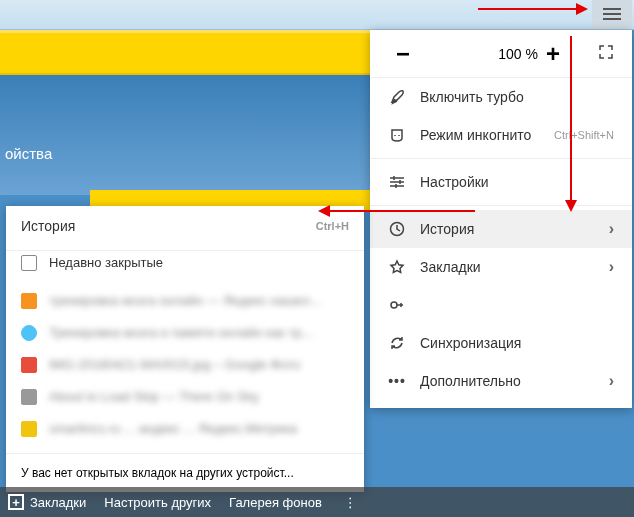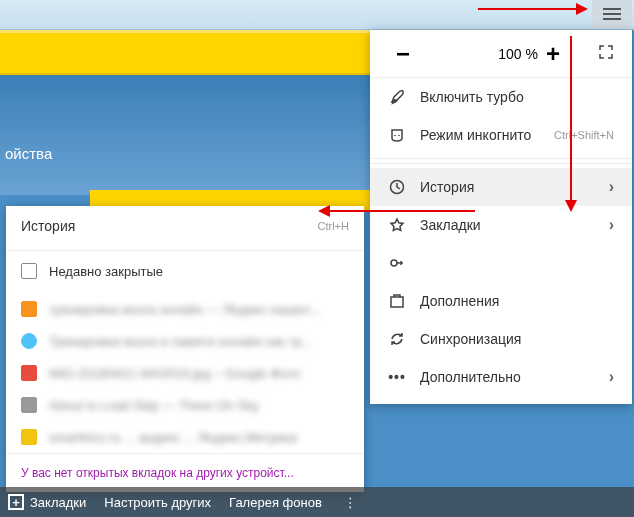--- a/index.html
+++ b/index.html
@@ -26,30 +26,30 @@
 .menu-item.highlighted { background: #f0f0f0; }
 .menu-item .mi-icon { width: 18px; height: 18px; margin-right: 14px; display: flex; align-items: center; justify-content: center; }
 .menu-item .mi-label { flex: 1; }
 .menu-item .mi-shortcut { font-size: 11px; color: #999; }
 .menu-item .mi-chevron { font-size: 16px; color: #666; font-weight: bold; margin-left: 4px; }
 .menu-sep { height: 1px; background: #eee; margin: 4px 0; }
 
 .submenu { position: absolute; top: 206px; left: 6px; width: 358px; background: #fff; box-shadow: 0 2px 10px rgba(0,0,0,0.3); }
 .sub-header { height: 40px; display: flex; align-items: center; padding: 0 15px; font-size: 14px; }
 .sub-header .sh-label { flex: 1; color: #333; }
-.sub-header .sh-shortcut { font-size: 11px; color: #999; }
-.sub-item { height: 32px; display: flex; align-items: center; padding: 0 15px; font-size: 13px; color: #333; cursor: pointer; }
+.sub-header .sh-shortcut { font-size: 11px; color: #999; font-weight: bold; }
+.sub-item { height: 32px; display: flex; padding: 0 15px; font-size: 13px; color: #333; cursor: pointer; }
 .sub-item .si-icon { width: 16px; height: 16px; margin-right: 12px; border: 1px solid #888; border-radius: 2px; }
 .sub-item .si-icon.orange { background: #f7931e; border-color: #f7931e; }
 .sub-item .si-icon.blue { background: #4fc3f7; border-color: #4fc3f7; border-radius: 50%; }
 .sub-item .si-icon.red { background: #e74c3c; border-color: #e74c3c; }
 .sub-item .si-icon.gray { background: #999; border-color: #999; }
 .sub-item .si-icon.yellow { background: #f1c40f; border-color: #f1c40f; }
 .sub-item .blur-text { filter: blur(3px); color: #888; white-space: nowrap; overflow: hidden; }
-.sub-footer { padding: 12px 15px; font-size: 12px; color: #a21caf; border-top: 1px solid #eee; }
+.sub-footer { padding: 12px 15px; font-size: 12px; color: #000000; border-top: 1px solid #eee; }
 
 .bottom-bar { position: absolute; bottom: 0; left: 0; right: 0; height: 30px; background: rgba(60,60,60,0.7); display: flex; align-items: center; padding: 0 8px; gap: 18px; color: #fff; font-size: 13px; }
 .bottom-bar .bb-item { display: flex; align-items: center; gap: 6px; cursor: pointer; }
 .plus-box { width: 16px; height: 16px; border: 2px solid #fff; display: flex; align-items: center; justify-content: center; font-size: 13px; line-height: 1; font-weight: bold; }
 
 
 .arrow { position: absolute; pointer-events: none; }
 .arrow-top { top: 8px; left: 478px; width: 108px; height: 2px; background: #e30000; }
 .arrow-top::after { content: ''; position: absolute; right: -2px; top: -5px; border-left: 12px solid #e30000; border-top: 6px solid transparent; border-bottom: 6px solid transparent; }
 .arrow-down { top: 36px; left: 570px; width: 2px; height: 174px; background: #e30000; }
@@ -95,20 +95,28 @@
   <div class="menu-item">
     <span class="mi-icon">
         <svg width="16" height="16" viewBox="0 0 16 16">
           <path d="M3 3h10v8c0 2-2 3-5 3s-5-1-5-3V3z M6 8v1M10 8v1"></path>
         </svg>
       </span>
     <span class="mi-label">Режим инкогнито</span>
     <span class="mi-shortcut">Ctrl+Shift+N</span>
   </div>
   <div class="menu-sep"></div>
+  <div class="menu-item">
+    <span class="mi-icon">
+        <svg width="16" height="16" viewBox="0 0 16 16">
+          <path d="M1 4h14M1 8h14M1 12h14M5 2v4M11 6v4M7 10v4"></path>
+        </svg>
+      </span>
+    <span class="mi-label">Настройки</span>
+  </div>
   <div class="menu-sep"></div>
 
   <div class="menu-item highlighted">
     <span class="mi-icon">
         <svg width="16" height="16" viewBox="0 0 16 16">
           <circle cx="8" cy="8" r="6.5"></circle>
           <path d="M8 4v4l3 2"></path>
         </svg>
       </span>
     <span class="mi-label">История</span>
@@ -123,29 +131,20 @@
     <span class="mi-label">Закладки</span>
     <span class="mi-chevron">›</span>
   </div>
   <div class="menu-item">
     <span class="mi-icon">
         <svg width="16" height="16" viewBox="0 0 16 16">
           <circle cx="5" cy="8" r="3"></circle>
           <path d="M8 8h6m-2-2v4"></path>
         </svg>
       </span>
-  </div>
-  <div class="menu-item">
-    <span class="mi-icon">
-        <svg width="16" height="16" viewBox="0 0 16 16">
-          <rect x="2" y="4" width="12" height="10"></rect>
-          <path d="M5 4V2h6v2"></path>
-        </svg>
-      </span>
-    <span class="mi-label">Дополнения</span>
   </div>
   <div class="menu-item">
     <span class="mi-icon">
         <svg width="16" height="16" viewBox="0 0 16 16">
           <path d="M13 5a6 6 0 00-10 3M3 11a6 6 0 0010-3M13 2v3h-3M3 14v-3h3"></path>
         </svg>
       </span>
     <span class="mi-label">Синхронизация</span>
   </div>
   <div class="menu-item">

